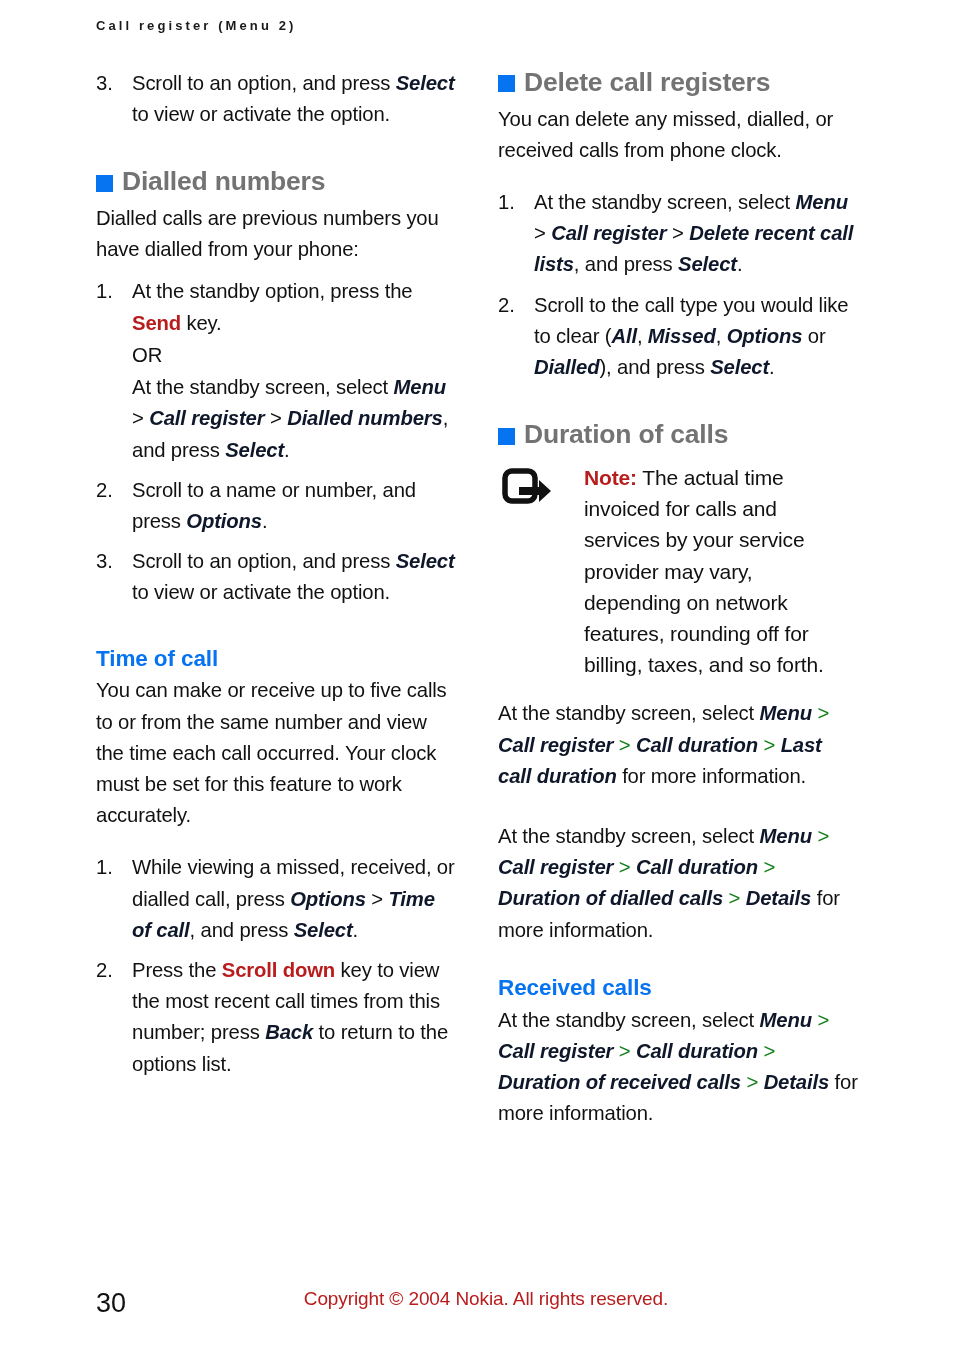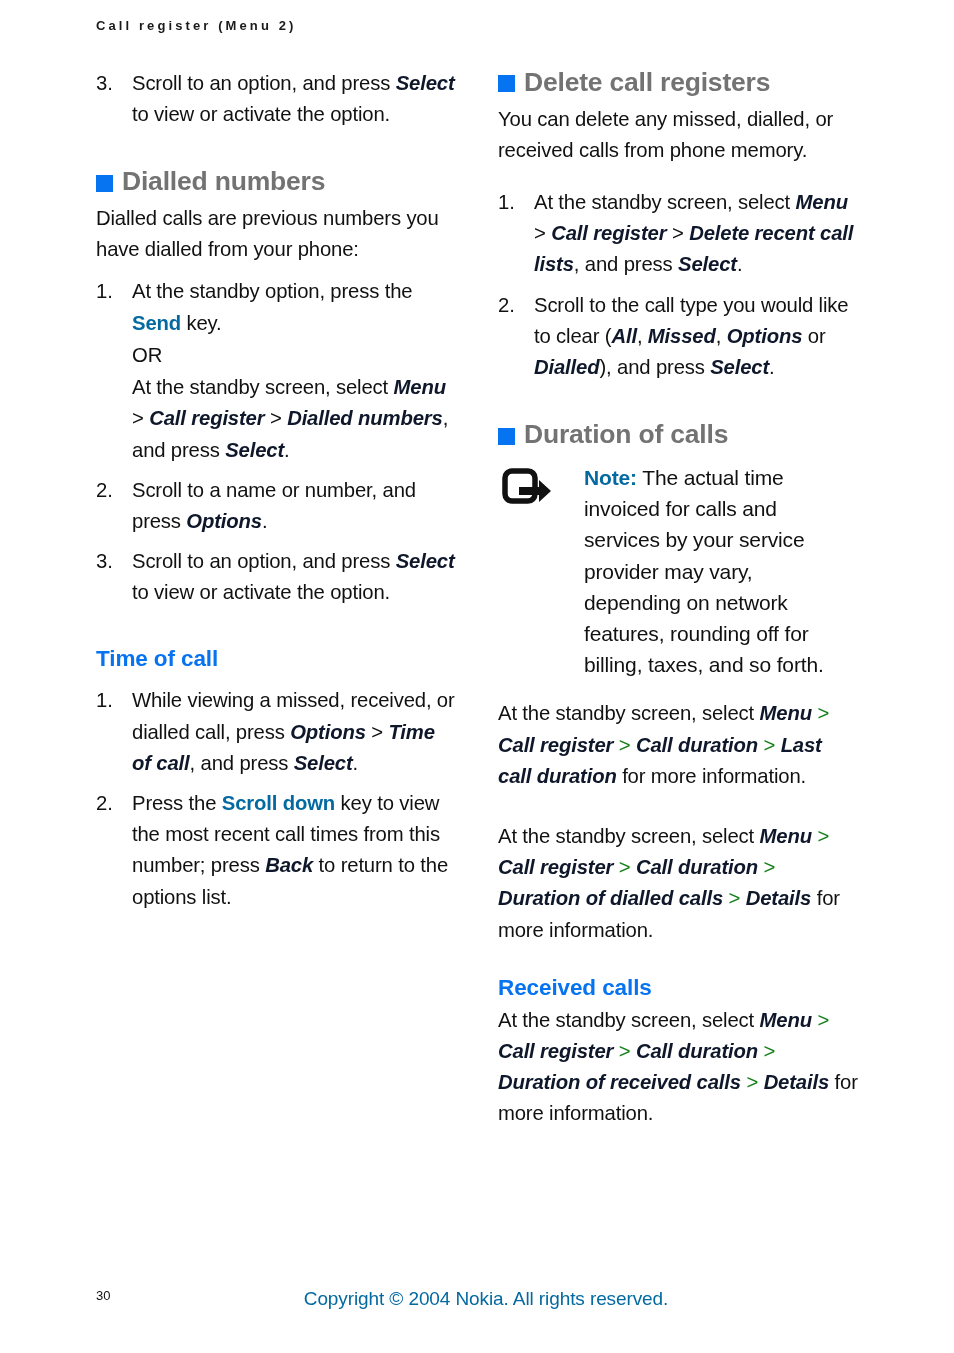--- a/index.html
+++ b/index.html
@@ -115,21 +115,21 @@
   }
   .sub-block {
     display: block;
     margin-top: 1px;
   }
 
   
   .ui   { color: #0f172a; font-style: italic; font-weight: bold; }
   .sep  { color: #15801a; font-style: normal; }
   .sepk { color: #111111; font-style: normal; }
-  .kb   { font-weight: 700; color: #0369a1; }
+  .kb   { font-weight: 700; color: #b91c1c; }
 
   
   .note {
     position: relative;
     padding-left: 74px;
     margin: 4px 0 18px 0;
   }
   .note p {
     font-size: 21px;
     line-height: 31.2px;
@@ -155,31 +155,31 @@
     position: absolute;
     left: 96px;
     top: 1288px;
     width: 780px;
     height: 30px;
   }
   .footer .page-number {
     position: absolute;
     left: 0;
     top: 0;
-    font-size: 13px;
+    font-size: 27px;
     color: #111;
   }
   .footer .copyright {
     position: absolute;
     left: 0;
     top: 0;
     width: 780px;
     text-align: center;
     font-size: 19px;
-    color: #0369a1;
+    color: #b91c1c;
     letter-spacing: -0.1px;
   }
 </style>
 </head>
 <body>
 
 <div class="page">
 
   <div class="running-header">Call register (Menu 2)</div>
 
@@ -213,20 +213,21 @@
         </li>
         <li>
           <span class="num">3.</span><span>Scroll to an option, and press </span><span class="ui">Select</span><span> to view or activate the option.</span>
         </li>
       </ol>
 
       <div class="gap-lg"></div>
 
       <h2 class="sub-head">Time of call</h2>
 
+      <p class="body">You can make or receive up to five calls to or from the same number and view the time each call occurred. Your clock must be set for this feature to work accurately.</p>
 
       <div class="gap-sm"></div>
 
       <ol class="steps">
         <li>
           <span class="num">1.</span><span>While viewing a missed, received, or dialled call, press </span><span class="ui">Options</span><span class="sepk"> &gt; </span><span class="ui">Time of call</span><span>, and press </span><span class="ui">Select</span><span>.</span>
         </li>
         <li>
           <span class="num">2.</span><span>Press the </span><span class="kb">Scroll down</span><span> key to view the most recent call times from this number; press </span><span class="ui">Back</span><span> to return to the options list.</span>
         </li>
@@ -234,21 +235,21 @@
 
     </div>
 
     <div class="col col-right">
 
       <h1 class="chapter-head">
         <span class="sq"></span>
           <span>Delete call registers</span>
       </h1>
 
-      <p class="body">You can delete any missed, dialled, or received calls from phone memory.</p>
+      <p class="body">You can delete any missed, dialled, or received calls from phone clock.</p>
 
       <div class="gap-sm"></div>
 
       <ol class="steps">
         <li>
           <span class="num">1.</span><span>At the standby screen, select </span><span class="ui">Menu</span><span class="sepk"> &gt; </span><span class="ui">Call register</span><span class="sepk"> &gt; </span><span class="ui">Delete recent call lists</span><span>, and press </span><span class="ui">Select</span><span>.</span>
         </li>
         <li>
           <span class="num">2.</span><span>Scroll to the call type you would like to clear (</span><span class="ui">All</span><span>, </span><span class="ui">Missed</span><span>, </span><span class="ui">Options</span><span> or </span><span class="ui">Dialled</span><span>), and press </span><span class="ui">Select</span><span>.</span>
         </li>

